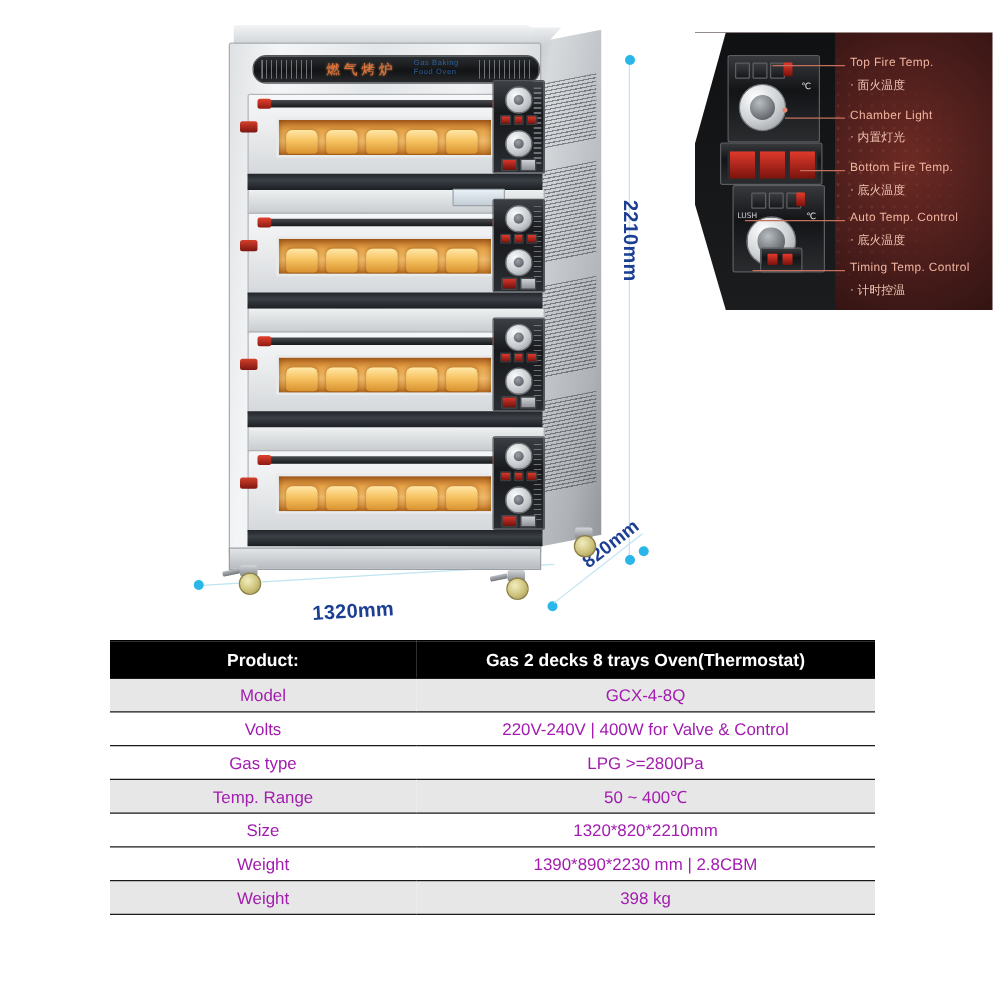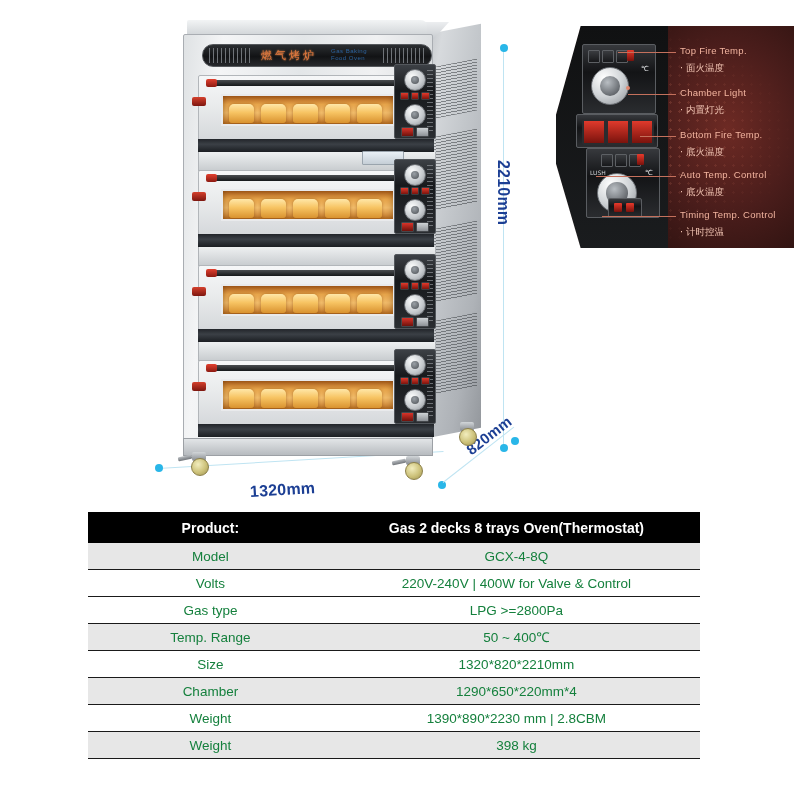--- a/index.html
+++ b/index.html
@@ -202,21 +202,21 @@
   .leadline{position:absolute;height:1px;background:#c4705c;}
   .leaddot{position:absolute;width:4px;height:4px;border-radius:50%;background:#e2866d;}
 
   
   .spec{
     position:absolute;left:88px;top:512px;width:612px;
     border-collapse:collapse;table-layout:fixed;
     font-family:"Liberation Sans", sans-serif;
   }
   .spec td{
-    height:26px;padding:0;font-size:13.5px;color:#15803d;text-align:center;
+    height:26px;padding:0;font-size:13.5px;color:#a21caf;text-align:center;
     border-top:1px solid #1a1a1a;border-bottom:1px solid #1a1a1a;
   }
   .spec td.k{width:40%;}
   .spec td.v{width:60%;}
   .spec tr.head td{
     background:#000000;color:#ffffff;font-weight:bold;font-size:14px;height:29px;
     border-top:1px solid #000;border-bottom:1px solid #000;
   }
   .spec tr.alt td{background:#e7e7e7;}
   .spec tr.norm td{background:#ffffff;}
@@ -497,24 +497,20 @@
         <td class="v">LPG &gt;=2800Pa</td>
       </tr>
       <tr class="alt">
         <td class="k">Temp. Range</td>
         <td class="v">50 ~ 400℃</td>
       </tr>
       <tr class="norm">
         <td class="k">Size</td>
         <td class="v">1320*820*2210mm</td>
       </tr>
-      <tr class="alt">
-        <td class="k">Chamber</td>
-        <td class="v">1290*650*220mm*4</td>
-      </tr>
       <tr class="norm">
         <td class="k">Weight</td>
         <td class="v">1390*890*2230 mm | 2.8CBM</td>
       </tr>
       <tr class="alt">
         <td class="k">Weight</td>
         <td class="v">398 kg</td>
       </tr>
     </tbody>
   </table>

